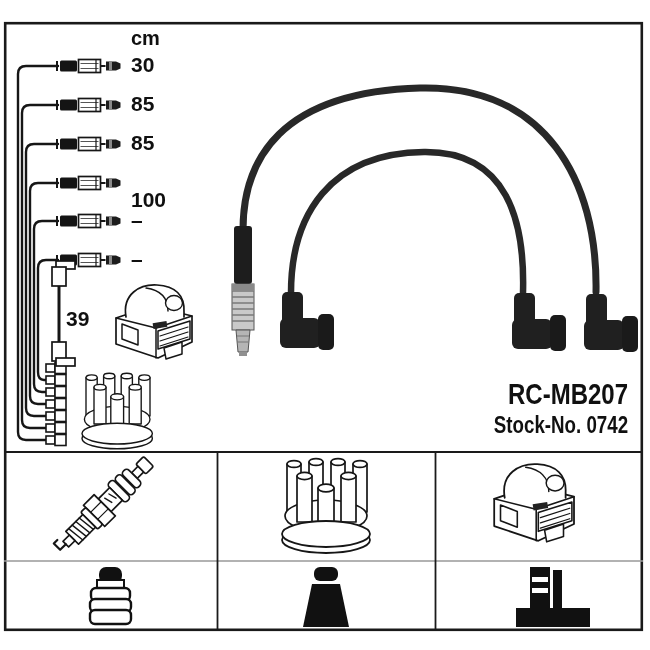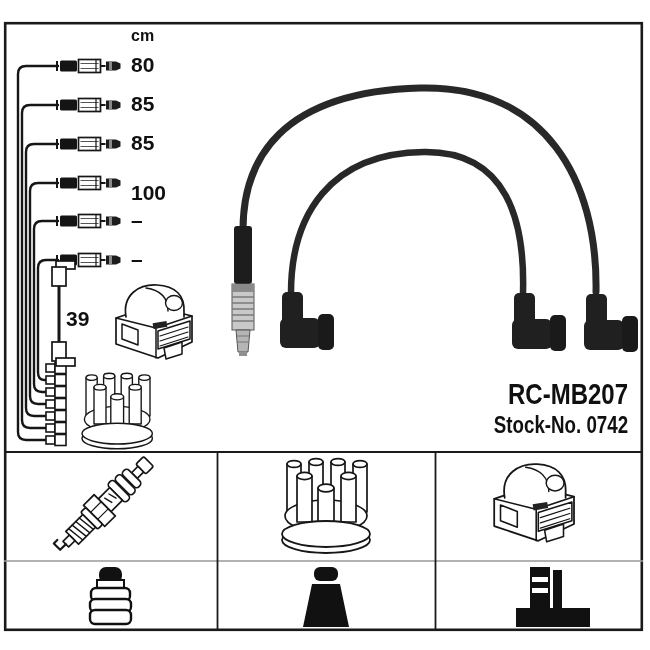--- a/index.html
+++ b/index.html
@@ -11,21 +11,21 @@
     overflow:hidden;
   }
   #art{position:absolute;left:0;top:0;}
   .lbl{
     position:absolute;
     font-weight:700;
     color:#101010;
     white-space:nowrap;
     line-height:1;
   }
-  .unit{left:131px;top:28px;font-size:16px;}
+  .unit{left:131px;top:28px;font-size:20px;}
   .len{left:131px;font-size:21px;}
   .coilwire{left:66px;top:308px;font-size:21px;}
   .model{right:22px;top:379px;font-size:30px;transform:scaleX(0.80);transform-origin:100% 50%;}
   .stock{right:22px;top:413px;font-size:24px;transform:scaleX(0.78);transform-origin:100% 50%;}
 </style>
 </head>
 <body>
 
 <div id="stage">
 
@@ -197,22 +197,22 @@
     <g>
       <rect x="530" y="567" width="20" height="42" fill="#111"></rect>
       <rect x="553" y="570" width="9" height="39" fill="#111"></rect>
       <rect x="532" y="577" width="16" height="5" fill="#ffffff"></rect>
       <rect x="532" y="588" width="16" height="5" fill="#ffffff"></rect>
       <rect x="516" y="608" width="74" height="19" fill="#111"></rect>
     </g>
   </svg>
 
   <div class="lbl unit">cm</div>
-  <div class="lbl len" style="top:54px">80</div>
+  <div class="lbl len" style="top:54px">30</div>
   <div class="lbl len" style="top:93px">85</div>
   <div class="lbl len" style="top:132px">85</div>
-  <div class="lbl len" style="top:182px">100</div>
+  <div class="lbl len" style="top:189px">100</div>
   <div class="lbl len" style="top:209px">–</div>
   <div class="lbl len" style="top:248px">–</div>
   <div class="lbl coilwire">39</div>
   <div class="lbl model">RC-MB207</div>
   <div class="lbl stock">Stock-No. 0742</div>
 </div>
 
 </body></html>

